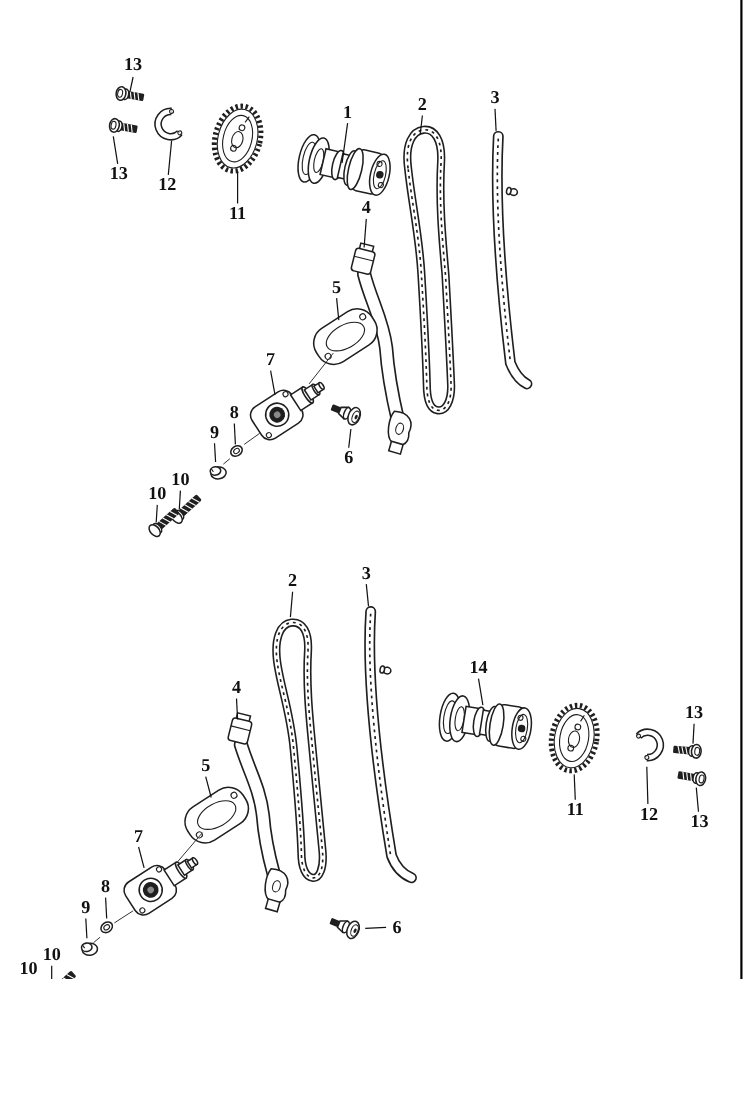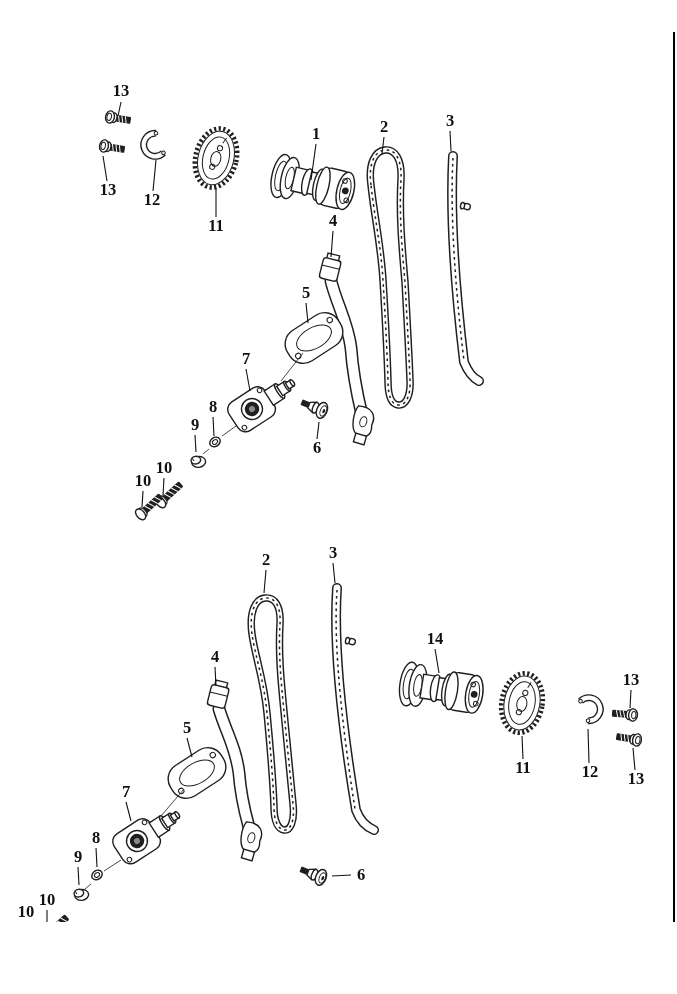--- a/index.html
+++ b/index.html
@@ -1,17 +1,17 @@
 <!DOCTYPE html>
 <html><head>
 <meta charset="utf-8">
 <style>
   html,body{margin:0;padding:0;background:#fff;}
   .page{position:relative;width:677px;height:890px;background:#fff;overflow:hidden;
-        font-family:"Liberation Serif", serif;margin-top:32px;}
+        font-family:"Liberation Serif", serif;}
   svg{position:absolute;left:0;top:0;}
   .pw{fill:#fff;stroke:#1f1f1f;stroke-width:1.4;}
   .pn{fill:none;stroke:#1f1f1f;stroke-width:1;}
   .pd{fill:#1f1f1f;stroke:none;}
   .band-o{fill:none;stroke:#1f1f1f;stroke-linecap:round;stroke-linejoin:round;}
   .band-i{fill:none;stroke:#fff;stroke-linecap:round;stroke-linejoin:round;}
   .dash{fill:none;stroke:#1f1f1f;stroke-width:1.5;stroke-dasharray:2.6 3.6;}
   .axis{stroke:#333;stroke-width:0.9;}
   .leader{stroke:#111;stroke-width:1.1;}
   .callout{font-family:"Liberation Serif", serif;font-weight:700;font-size:16.5px;

